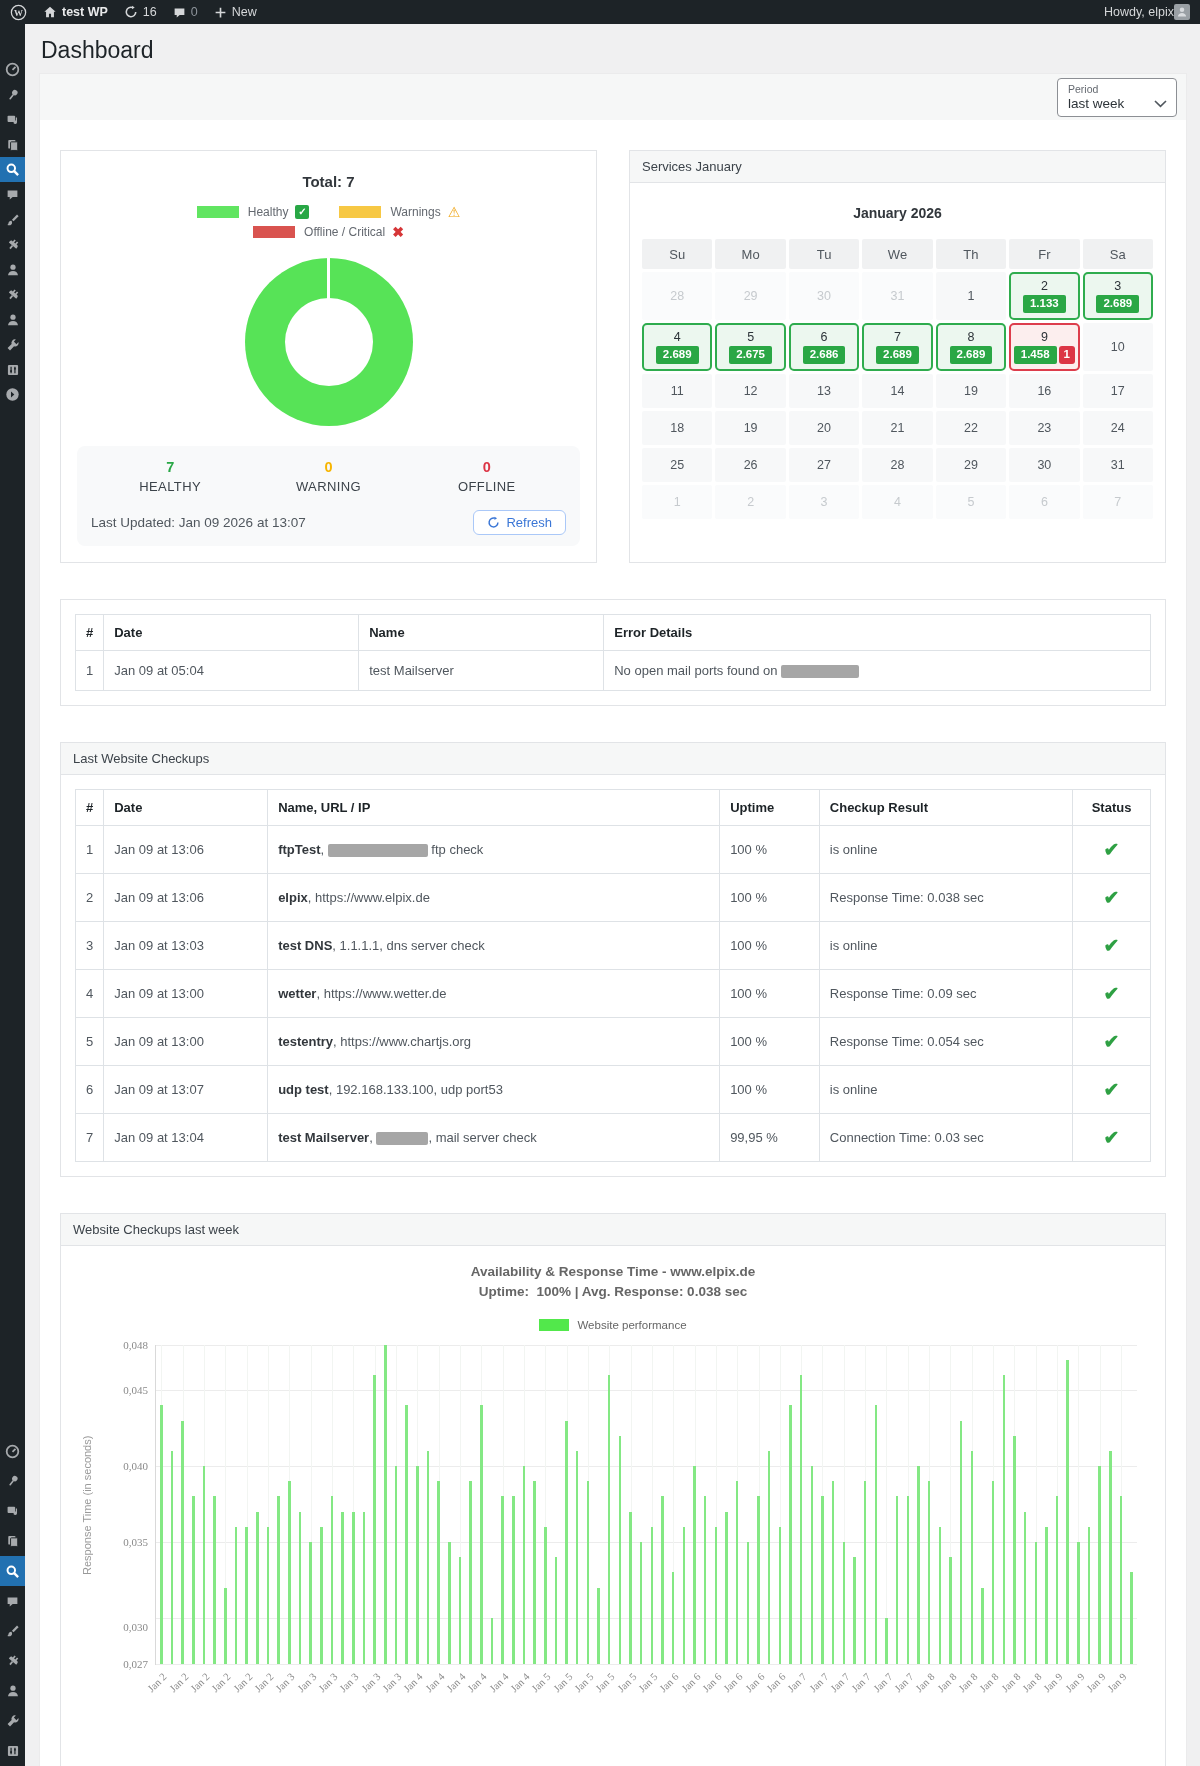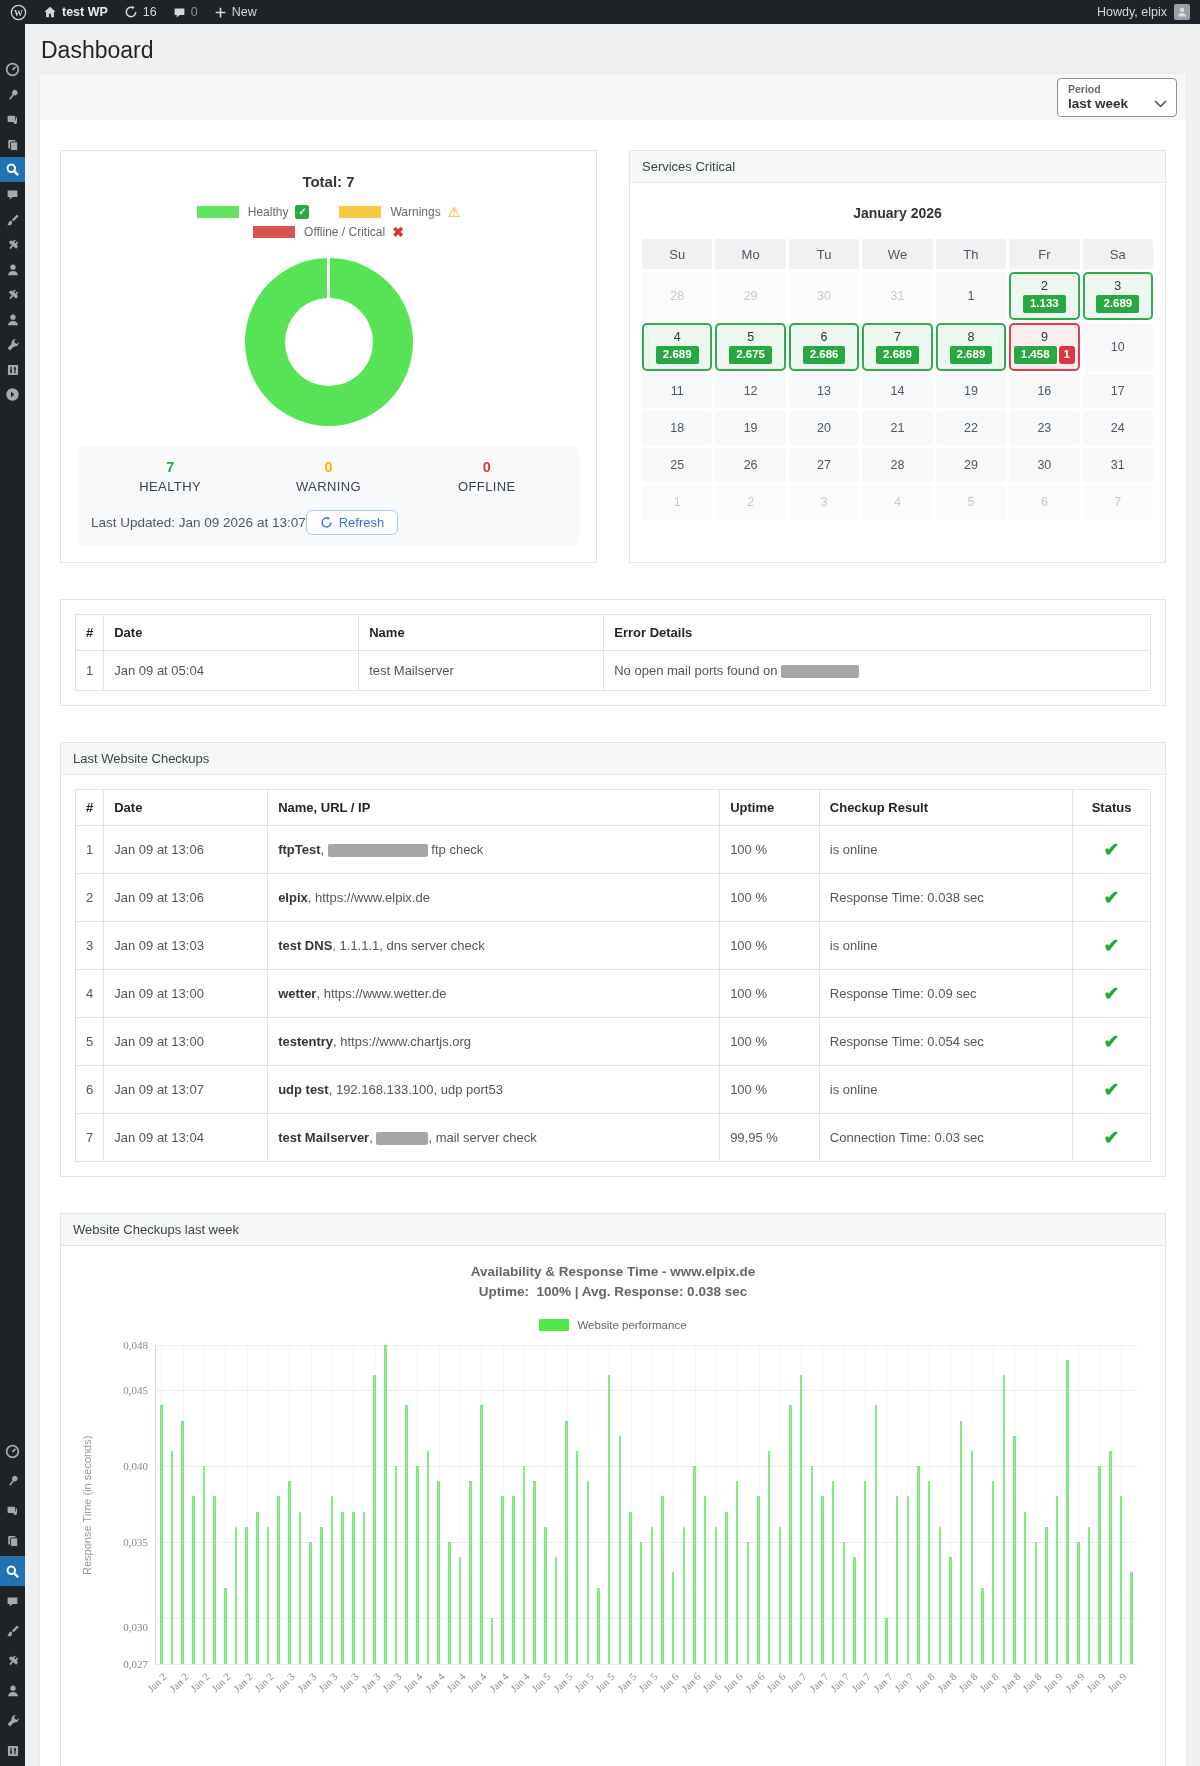--- a/index.html
+++ b/index.html
@@ -5,38 +5,38 @@
   * { box-sizing: border-box; margin: 0; padding: 0; }
   html,body { width:1200px; height:1766px; overflow:hidden; }
   body { position:relative; background:#f0f0f1; font-family:"Liberation Sans", sans-serif; color:#3c434a; }
 
   
   #adminbar { position:absolute; left:0; top:0; width:1200px; height:24px; background:#1d2327;
     display:flex; align-items:center; padding:0 10px; gap:16px; color:#c3c4c7; font-size:12.5px; z-index:20; }
   .ab-item { display:inline-flex; align-items:center; gap:5px; color:#d5d7d9; cursor:pointer; white-space:nowrap; }
   .ab-item svg { display:block; }
   .ab-count-muted { color:#8d939a; }
-  #ab-right { margin-left:auto; display:inline-flex; align-items:center; gap:7px; }
+  #ab-right { margin-left:auto; display:inline-flex; align-items:center; }
   #avatar { width:16px; height:16px; background:#9aa0a5; border-radius:2px; display:flex; align-items:center; justify-content:center; }
 
   
   #sidebar { position:absolute; left:0; top:24px; width:25px; height:1742px; background:#1d2327; overflow:hidden; z-index:15; }
   .sb-group { position:absolute; left:0; width:25px; }
   .sb-item { display:flex; align-items:center; justify-content:center; color:#a7aaad; cursor:pointer; position:relative; }
   .sb-item.active { background:#2271b1; color:#fff; }
   .sb-item.active::after { content:''; position:absolute; right:-8px; top:50%; margin-top:-6px;
     border:6px solid transparent; border-left-color:#2271b1; }
   .sb-ic { display:flex; }
 
   
   #content { position:absolute; left:25px; top:24px; width:1175px; padding:0 14px 0 15px; }
   h1#page-title { font-size:23px; font-weight:400; color:#1d2327; margin:13px 0 10px; padding-left:1px; }
 
   #card { background:#fff; box-shadow:0 0 0 1px rgba(0,0,0,0.02); }
-  #toolbar { background:#f6f7f7; height:46px; display:flex; align-items:center; justify-content:flex-end; padding:0 9px;font-weight:bold; }
+  #toolbar { background:#f6f7f7; height:46px; display:flex; align-items:center; justify-content:flex-end; padding:0 9px; }
   #period-select { width:120px; background:#fff; border:1px solid #8c8f94; border-radius:4px; padding:4px 10px 5px; position:relative; cursor:pointer; }
   #period-select .plabel { font-size:10.5px; color:#646970; }
   #period-select .pvalue { font-size:13.5px; color:#2c3338; margin-top:1px; }
   #period-select .chev { position:absolute; right:9px; top:15px; }
 
   #main { padding:2px 20px 34px; }
 
   .row2 { display:flex; gap:32px; margin-top:28px; }
   .panel { border:1px solid #e2e4e7; background:#fff; }
   .panel.half { flex:1; }
@@ -53,21 +53,21 @@
   .mark-warn { color:#efa10b; font-size:14px; margin-left:7px; }
   .mark-cross { color:#d63638; font-size:14px; font-weight:bold; margin-left:7px; }
   #donut { width:168px; height:168px; border-radius:50%; background:#57e357; margin:18px auto 20px; position:relative; }
   #donut::before { content:''; position:absolute; inset:40px; background:#fff; border-radius:50%; }
   #donut::after { content:''; position:absolute; left:50%; top:0; width:3px; height:41px; background:#fff; margin-left:-1.5px; }
   #statsbox { background:#f8f9fa; border-radius:8px; padding:13px 14px 11px; margin:4px 2px 2px; text-align:left; }
   #stats { display:flex; text-align:center; }
   .stat { flex:1; }
   .stat .v { font-weight:bold; font-size:14.5px; }
   .stat .l { font-size:13px; color:#3c434a; letter-spacing:.4px; margin-top:4px; }
-  #statsfoot { display:flex; align-items:center; margin-top:16px; }
+  #statsfoot { display:flex; justify-content:space-between; align-items:center; margin-top:16px; }
   .lastupd { font-size:13.5px; color:#50575e; }
   .btn-blue { background:#fff; border:1px solid #aac8f8; color:#3a76d6; border-radius:6px; padding:4px 13px; font-size:13px;
     display:inline-flex; align-items:center; gap:6px; cursor:pointer; font-family:inherit; }
 
   
   #cal-body { padding:8px 12px 18px; }
   .month { text-align:center; font-size:14px; font-weight:600; color:#32373c; margin:14px 0 18px; }
   #cal { display:grid; grid-template-columns:repeat(7,1fr); grid-template-rows:30px 48px 48px 34px 34px 34px 34px; gap:3px; }
   .wd { background:#f0f1f2; color:#50575e; display:flex; align-items:center; justify-content:center; font-size:13px; border-radius:2px; }
   .day { background:#f7f8f9; color:#50575e; font-size:12.5px; display:flex; flex-direction:column; align-items:center;
@@ -445,21 +445,21 @@
                       </svg>
                     </span>
                   <span>Refresh</span>
                 </button>
               </div>
             </div>
           </div>
         </div>
 
         <div class="panel half">
-          <div class="panel-h">Services Critical</div>
+          <div class="panel-h">Services January</div>
           <div id="cal-body">
             <div class="month">January 2026</div>
             <div id="cal">
                 <div class="wd">Su</div>
                 <div class="wd">Mo</div>
                 <div class="wd">Tu</div>
                 <div class="wd">We</div>
                 <div class="wd">Th</div>
                 <div class="wd">Fr</div>
                 <div class="wd">Sa</div>

